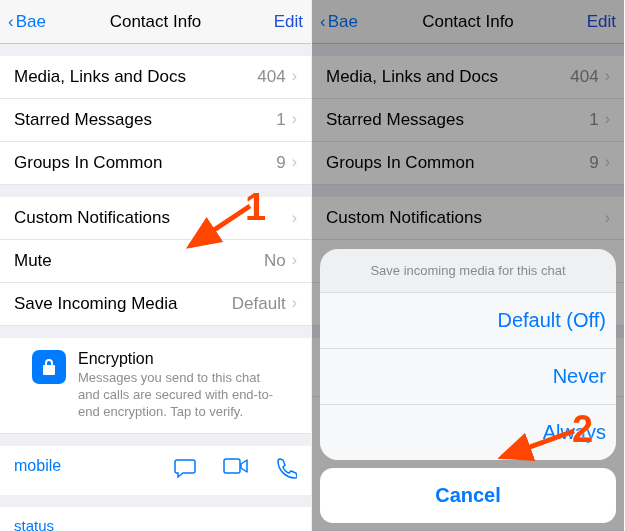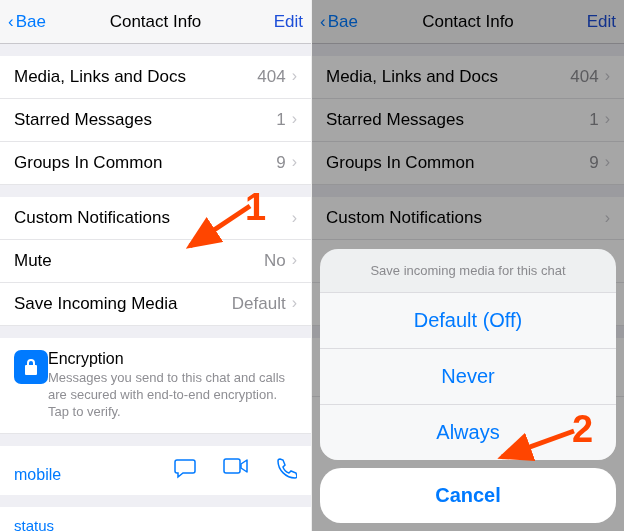--- a/index.html
+++ b/index.html
@@ -13,34 +13,34 @@
   .nav .title{font-weight:400;color:#000;position:absolute;left:0;right:0;text-align:center;pointer-events:none}
   .nav .edit{color:#1d4ed8}
   
   .list{background:#bef264}
   .section-gap{height:12px;background:#efeff4}
   .row{display:flex;align-items:center;justify-content:space-between;padding:11px 14px;border-bottom:.5px solid #e5e5e8;font-size:17px;color:#000;background:#fff}
   .row .val{color:#8e8e93;display:flex;gap:6px}
   .chev{color:#c7c7cc;font-size:16px}
   .row.noborder{border-bottom:none}
   
-  .enc{display:flex;padding:12px 14px;border-bottom:.5px solid #e5e5e8;background:#fff}
+  .enc{display:flex;gap:12px;padding:12px 32px;border-bottom:.5px solid #e5e5e8;background:#fff}
   .lockbox{width:34px;height:34px;border-radius:7px;background:#007aff;display:flex;align-items:center;justify-content:center;color:#fff;font-size:18px;flex-shrink:0}
   .enc .txt .t{font-size:16px;color:#000;margin-bottom:2px}
   .enc .txt .s{font-size:13px;color:#8e8e93;line-height:1.3}
   .contact-actions{display:flex;gap:26px;color:#007aff;font-size:20px}
   .status-lbl{color:#007aff;font-size:15px;padding:10px 14px 2px 14px;background:#fff}
   
   .mask{position:absolute;inset:0;background:rgba(0,0,0,.35)}
   .sheet{position:absolute;left:8px;right:8px;bottom:8px}
   .sheet-group{background:#eef0f1;border-radius:18px;overflow:hidden;margin-bottom:8px}
   .sheet-title{text-align:center;font-size:13px;color:#8a8a8e;padding:14px 10px;border-bottom:.5px solid #dcdce0}
-  .sheet-btn{text-align:center;font-size:20px;color:#007aff;padding:16px 10px;border-bottom:.5px solid #dcdce0;background:rgba(255,255,255,.55)}
+  .sheet-btn{text-align:right;font-size:20px;color:#007aff;padding:16px 10px;border-bottom:.5px solid #dcdce0;background:rgba(255,255,255,.55)}
   .sheet-btn:last-child{border-bottom:none}
-  .sheet-cancel{background:#fff;border-radius:21px;text-align:center;font-size:20px;font-weight:600;color:#007aff;padding:16px 10px}
+  .sheet-cancel{background:#fff;border-radius:13px;text-align:center;font-size:20px;font-weight:600;color:#007aff;padding:16px 10px}
   
   .ann{position:absolute;pointer-events:none}
   .num{font-size:38px;font-weight:800;color:#ff4500;text-shadow:0 0 2px #fff}
   svg.arrow{position:absolute}
 </style>
 </head>
 <body>
 
 <div class="wrap">
 
@@ -106,21 +106,21 @@
         <svg width="16" height="18" viewBox="0 0 16 18">
             <path fill="#fff" d="M12 7V5a4 4 0 10-8 0v2H3a1 1 0 00-1 1v8a1 1 0 001 1h10a1 1 0 001-1V8a1 1 0 00-1-1h-1zM6 5a2 2 0 114 0v2H6V5z"></path>
           </svg>
       </div>
       <div class="txt">
         <div class="t">Encryption</div>
         <div class="s">Messages you send to this chat and calls are secured with end-to-end encryption. Tap to verify.</div>
       </div>
     </div>
     <div class="section-gap"></div>
-    <div class="row noborder" style="align-items:flex-end">
+    <div class="row noborder" style="align-items:flex-start">
       <span style="color:#007aff;font-size:16px">mobile</span>
       <span class="contact-actions">
         <span><svg width="24" height="22" viewBox="0 0 24 22">
               <path fill="none" stroke="#007aff" stroke-width="1.5" d="M4 3h16a2 2 0 012 2v9a2 2 0 01-2 2H10l-5 4v-4H4a2 2 0 01-2-2V5a2 2 0 012-2z"></path>
             </svg></span>
         <span><svg width="26" height="18" viewBox="0 0 26 18">
               <rect x="1" y="2" width="16" height="14" rx="2" fill="none" stroke="#007aff" stroke-width="1.5"></rect>
               <path d="M18 7l6-4v12l-6-4z" fill="none" stroke="#007aff" stroke-width="1.5" stroke-linejoin="round"></path>
             </svg></span>
         <span><svg width="22" height="22" viewBox="0 0 22 22">

